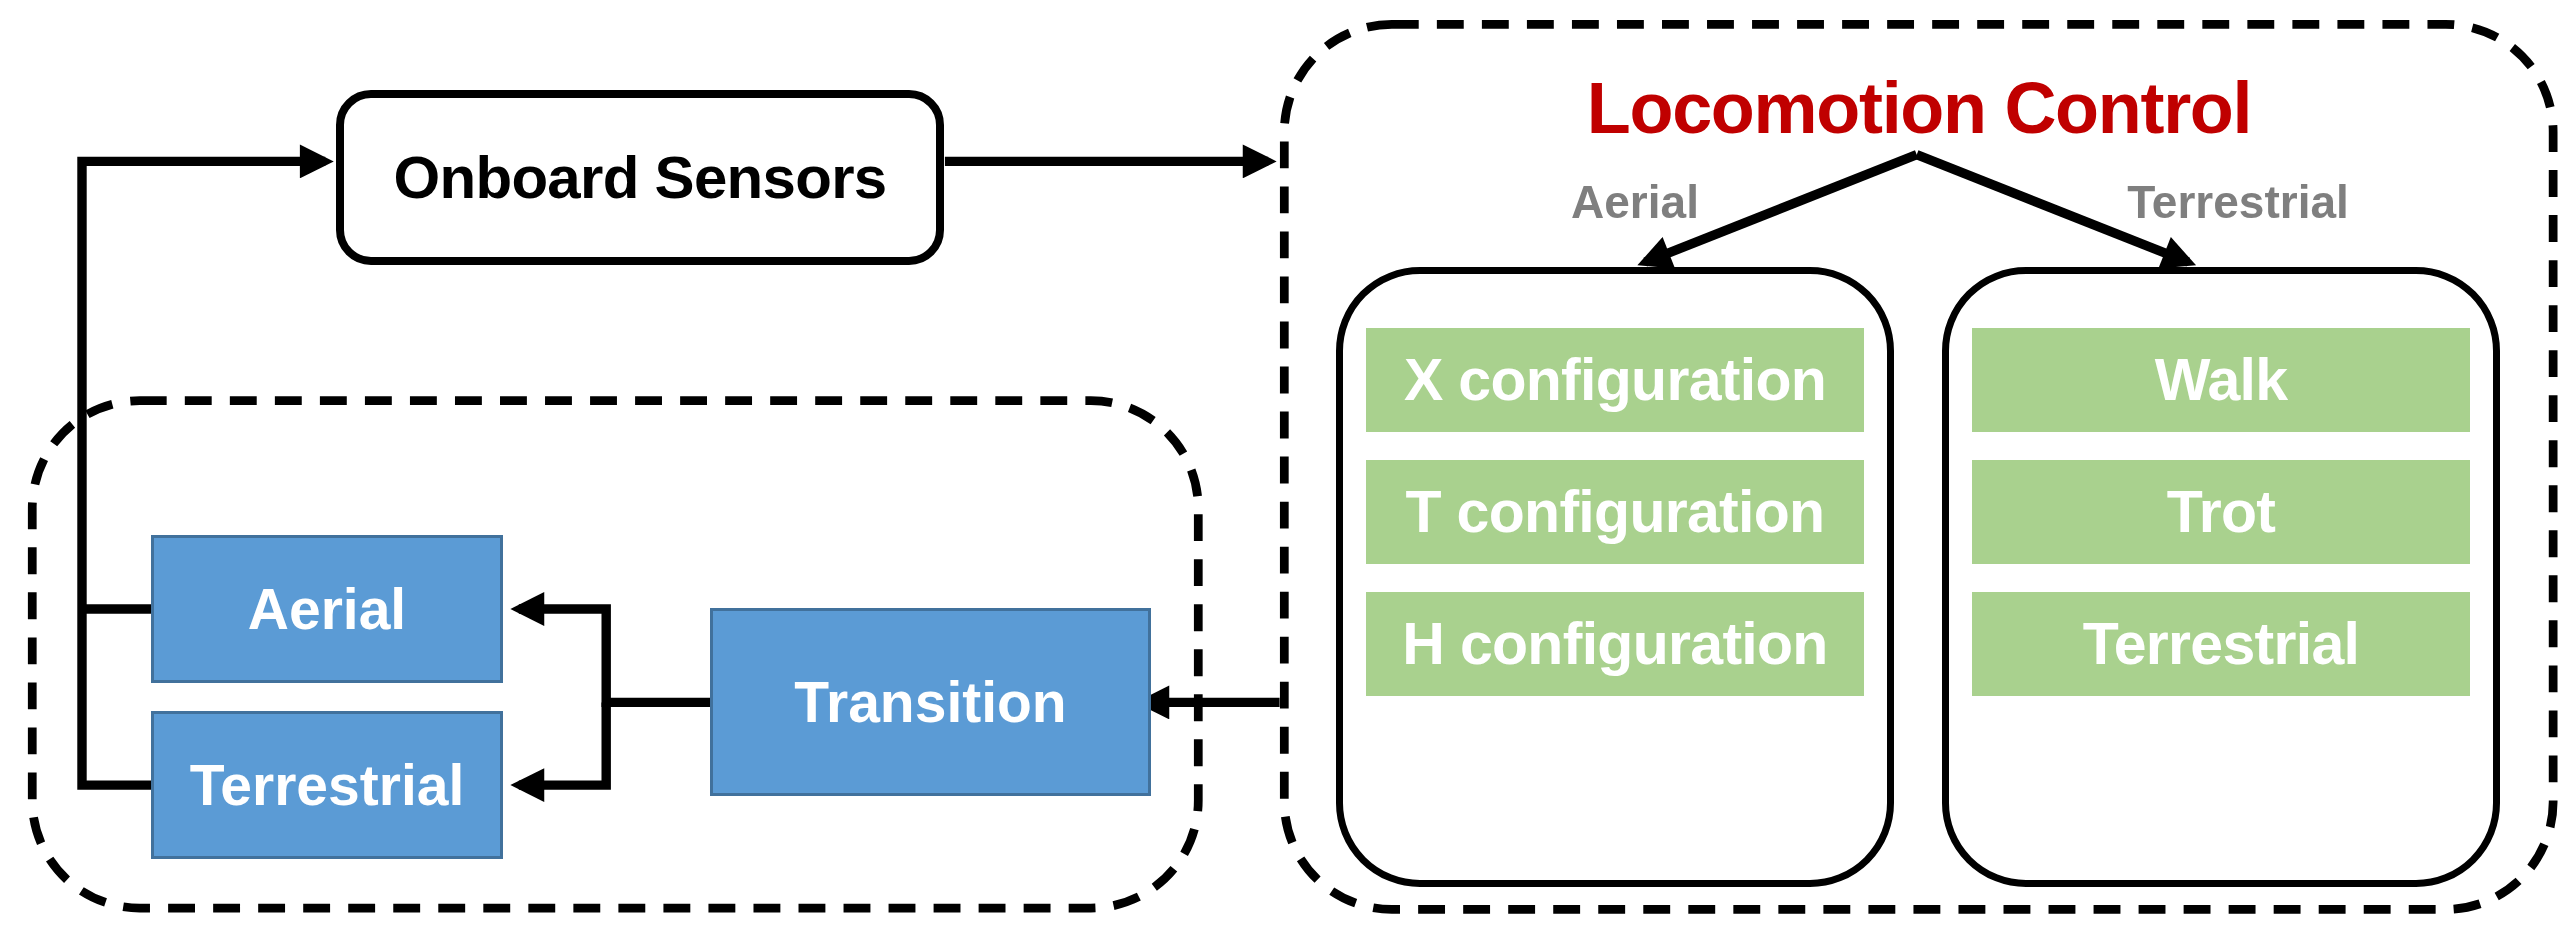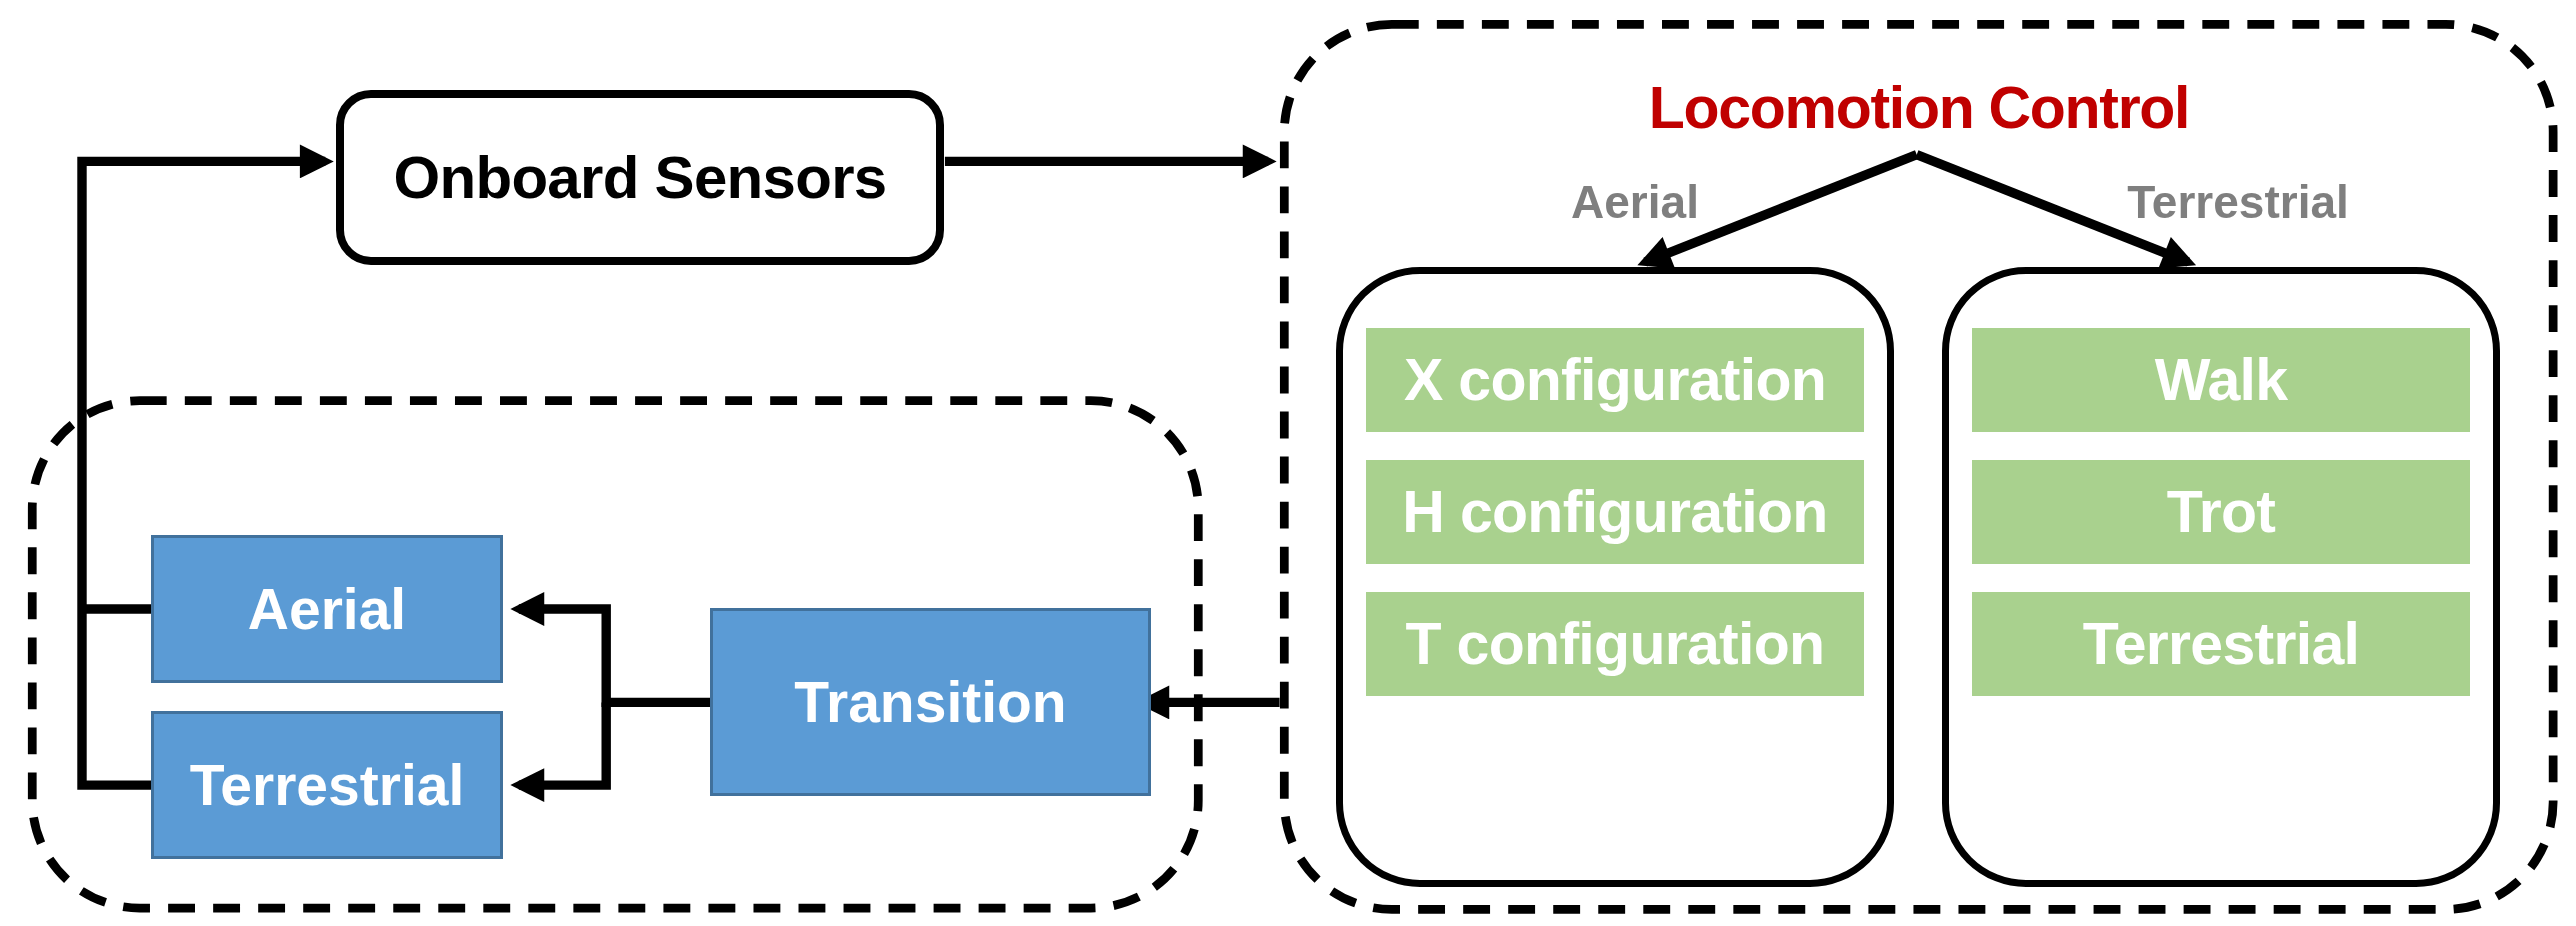--- a/index.html
+++ b/index.html
@@ -24,21 +24,21 @@
   .ah{fill:var(--line-black);}
 
   .abs{position:absolute;box-sizing:border-box;display:flex;align-items:center;justify-content:center;}
 
   .onboard{
     left:336px;top:90px;width:608px;height:175px;
     border:8px solid var(--line-black);border-radius:35px;background:#ffffff;
     font-size:60px;font-weight:700;color:#000000;letter-spacing:-0.7px;
   }
   .group-title{
-    font-size:59px;font-weight:700;color:var(--title-red);letter-spacing:-1.3px;
+    font-size:72px;font-weight:700;color:var(--title-red);letter-spacing:-1.3px;
     text-align:center;
   }
   .loco-title{left:1314px;top:62px;width:1210px;height:91px;}
   .motion-title{left:67px;top:406px;width:1142px;height:91px;}
 
   .branch-label{
     font-size:46px;font-weight:700;color:var(--branch-gray);text-align:center;
   }
   .branch-aerial{left:1504px;top:169px;width:262px;height:65px;}
   .branch-terrestrial{left:2090px;top:169px;width:296px;height:65px;}
@@ -100,22 +100,22 @@
     <span>Onboard Sensors</span>
   </div>
 
   <div class="abs group-title loco-title">Locomotion Control</div>
 
   <div class="abs branch-label branch-aerial">Aerial</div>
   <div class="abs branch-label branch-terrestrial">Terrestrial</div>
 
   <div class="inner-box inner-left">
     <div class="item">X configuration</div>
+    <div class="item">T configuration</div>
     <div class="item">H configuration</div>
-    <div class="item">T configuration</div>
   </div>
 
   <div class="inner-box inner-right">
     <div class="item">Walk</div>
     <div class="item">Trot</div>
     <div class="item">Terrestrial</div>
   </div>
 
 
   <div class="abs mode mode-aerial">

